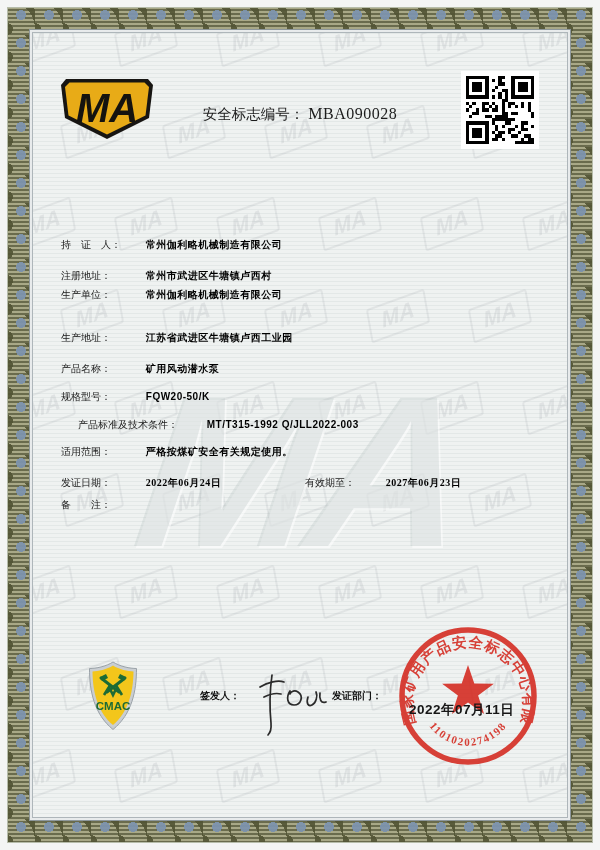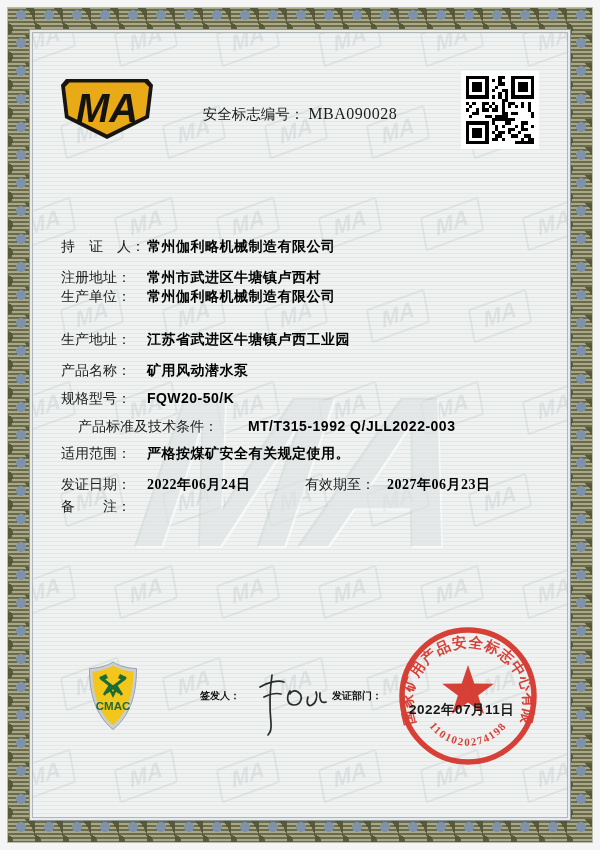--- a/index.html
+++ b/index.html
@@ -46,21 +46,21 @@
   .cert-no .num{font-family:"Liberation Serif","DejaVu Serif",serif;font-size:16px;letter-spacing:.5px;}
   .qr{position:absolute;right:28px;top:38px;width:78px;height:78px;background:#fff;padding:5px;box-sizing:border-box;}
 
   .title{
     position:absolute;left:0;right:0;top:136px;text-align:center;
     font-family:"Liberation Serif","DejaVu Serif",serif;
     font-size:32px;font-weight:900;color:#0d0d0d;letter-spacing:3px;
   }
 
   .rows{position:absolute;left:28px;right:24px;top:0;}
-  .row{position:absolute;left:0;right:0;height:22px;font-size:14px;color:#111;white-space:nowrap;}
+  .row{position:absolute;left:0;right:0;height:22px;font-size:10px;color:#111;white-space:nowrap;}
   .row .lbl{display:inline-block;width:82px;color:#1b1b1b;}
   .row .val{font-family:"Liberation Serif","DejaVu Serif",serif;font-weight:700;color:#000;letter-spacing:.5px;}
   .row.long .lbl{width:auto;margin-right:26px;margin-left:17px;}
   .pair2{position:absolute;left:244px;top:0;}
   .remark .lbl{width:auto;}
 
   .statement{
     position:absolute;left:13px;right:13px;top:531px;
     font-size:13.5px;line-height:19.5px;font-weight:700;color:#0a0a0a;
     text-align:justify;text-indent:2em;font-family:"Liberation Serif","DejaVu Serif",serif;

